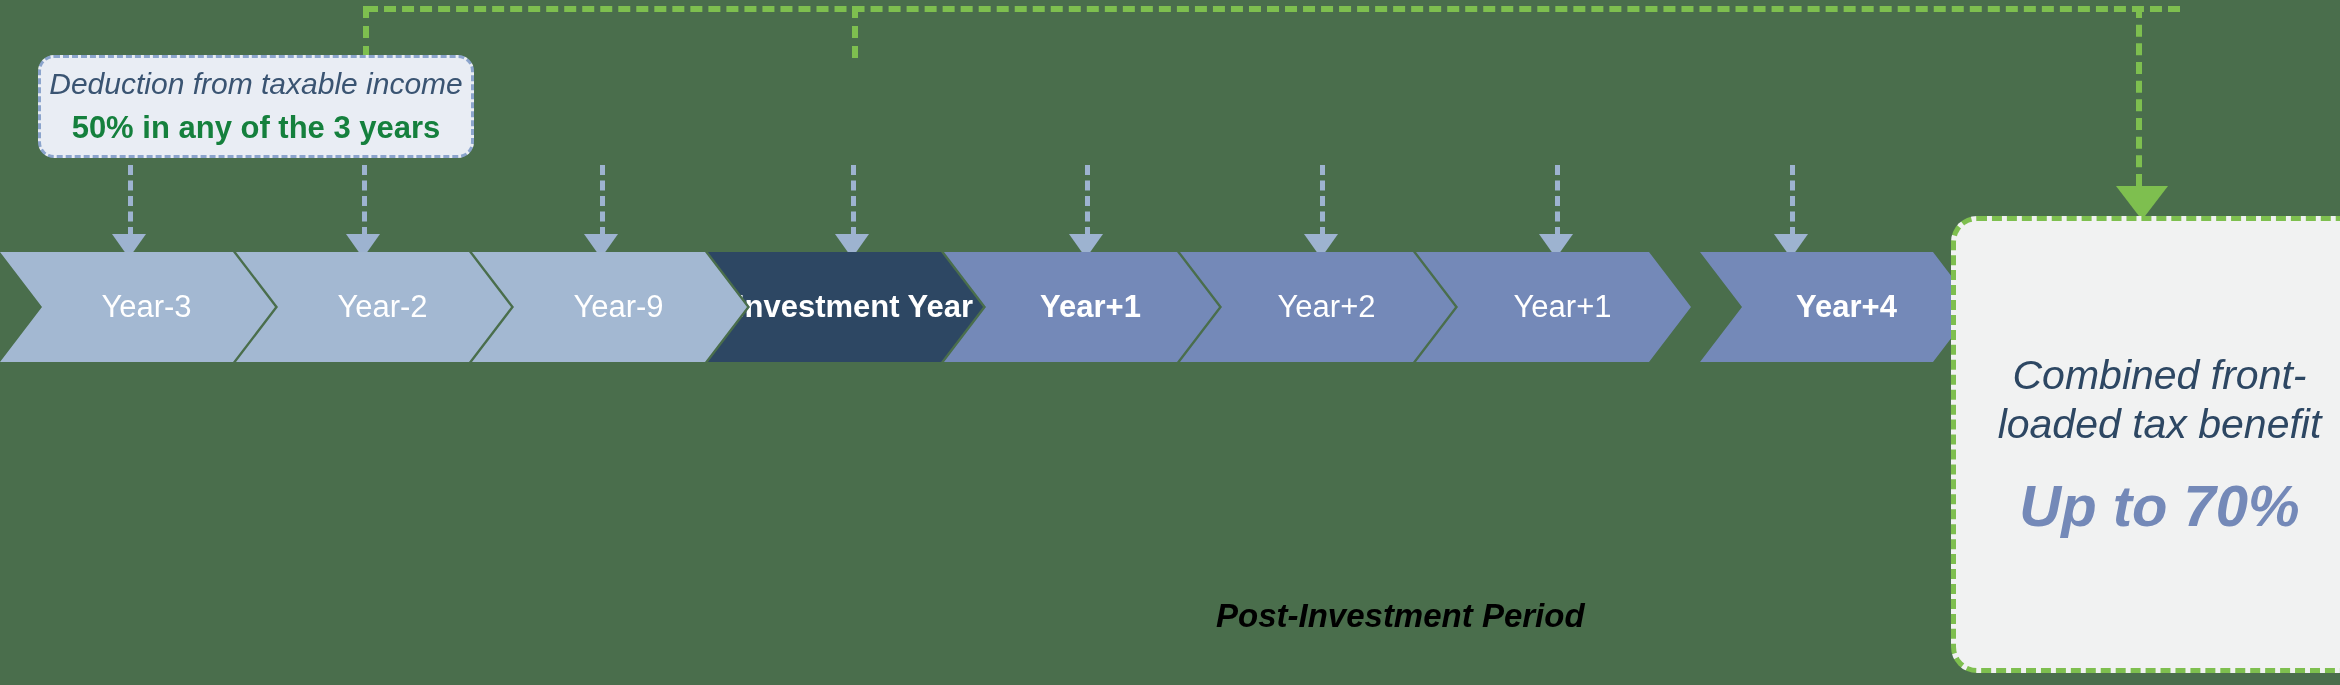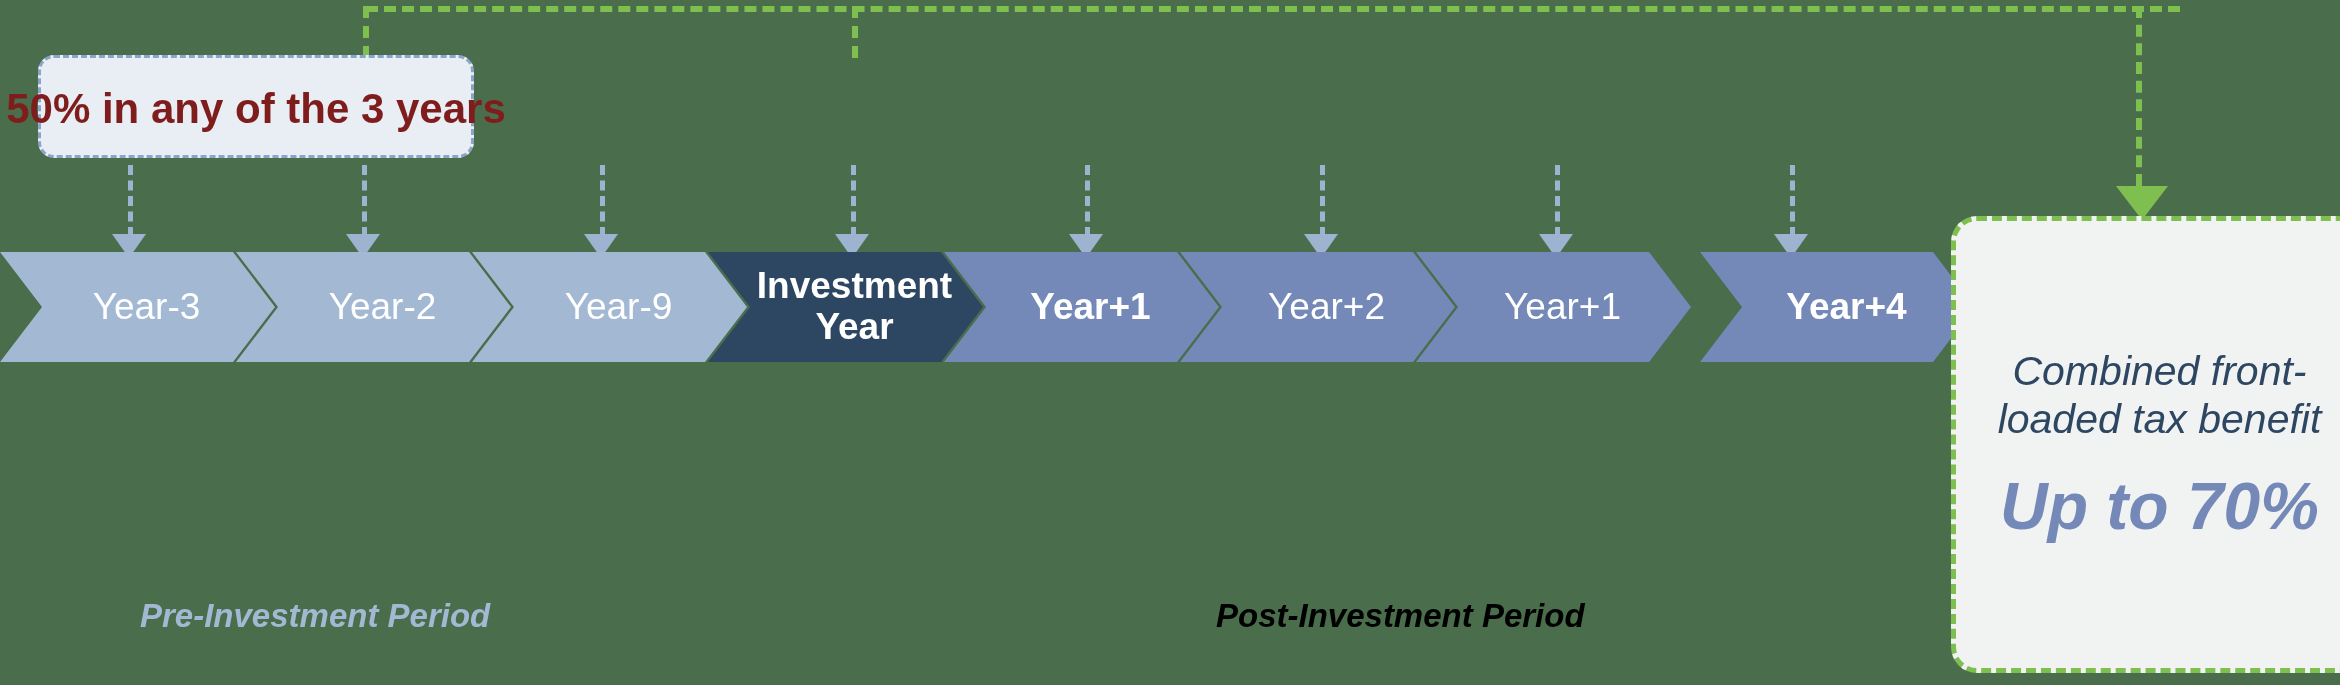--- a/index.html
+++ b/index.html
@@ -90,22 +90,22 @@
   }
   .callout-title {
     font-style: italic;
     font-size: 30px;
     color: #3a5472;
     line-height: 1.25;
     white-space: nowrap;
   }
   .callout-detail {
     font-weight: bold;
-    font-size: 42px;
-    color: #7f1d1d;
+    font-size: 31px;
+    color: #15803d;
     line-height: 1.3;
     margin-top: 6px;
     white-space: nowrap;
   }
 
   
   .blue-conn {
     position: absolute;
     width: 0;
     border-left: 5px dashed #9db3d0;
@@ -130,21 +130,21 @@
     height: 110px;
   }
   .chev {
     position: absolute;
     top: 0;
     height: 110px;
     display: flex;
     align-items: center;
     justify-content: center;
     color: #ffffff;
-    font-size: 37px;
+    font-size: 31px;
     text-align: center;
     line-height: 1.1;
     clip-path: polygon(0 0, calc(100% - 42px) 0, 100% 50%, calc(100% - 42px) 100%, 0 100%, 42px 50%);
   }
   .chev.first {
     clip-path: polygon(0 0, calc(100% - 42px) 0, 100% 50%, calc(100% - 42px) 100%, 0 100%, 42px 50%);
   }
   .chev-pre   { background: #a3b8d2; }
   .chev-inv   { background: #2d4763; font-weight: bold; }
   .chev-post  { background: #7489b8; }
@@ -180,39 +180,40 @@
   #result-text {
     font-style: italic;
     font-size: 41px;
     color: #2d4763;
     text-align: center;
     line-height: 1.18;
   }
   #result-value {
     font-style: italic;
     font-weight: bold;
-    font-size: 66px;
+    font-size: 58px;
     color: #7489b8;
     text-align: right;
     margin-top: 26px;
     line-height: 1.1;
   }
 </style>
 </head>
 <body>
 
 <div id="diagram">
 
   <div class="green-h"></div>
   <div class="green-v-left"></div>
   <div class="green-v-mid"></div>
   <div class="green-v-right"></div>
   <div class="green-arrowhead"></div>
 
   <div class="callout" id="callout-deduction">
+    <div class="callout-title">Deduction from taxable income</div>
     <div class="callout-detail">50% in any of the 3 years</div>
   </div>
 
 
   <div class="blue-conn" style="left:128px;"></div>
   <div class="blue-head" style="left:112px;"></div>
   <div class="blue-conn" style="left:362px;"></div>
   <div class="blue-head" style="left:346px;"></div>
   <div class="blue-conn" style="left:600px;"></div>
   <div class="blue-head" style="left:584px;"></div>
@@ -248,21 +249,20 @@
       <span class="chev-label">Year+2</span>
     </div>
     <div class="chev chev-post" style="left:1416px; width:275px;">
       <span class="chev-label">Year+1</span>
     </div>
     <div class="chev chev-post" style="left:1700px; width:275px;font-weight:bold;">
       <span class="chev-label">Year+4</span>
     </div>
   </div>
 
-  <div class="period" id="period-pre">Pre-Investment Period</div>
   <div class="period" id="period-post">Post-Investment Period</div>
 
   <div id="result-card">
     <div id="result-text">Combined front-loaded tax benefit</div>
     <div id="result-value">Up to 70%</div>
   </div>
 
 </div>
 
 </body></html>

